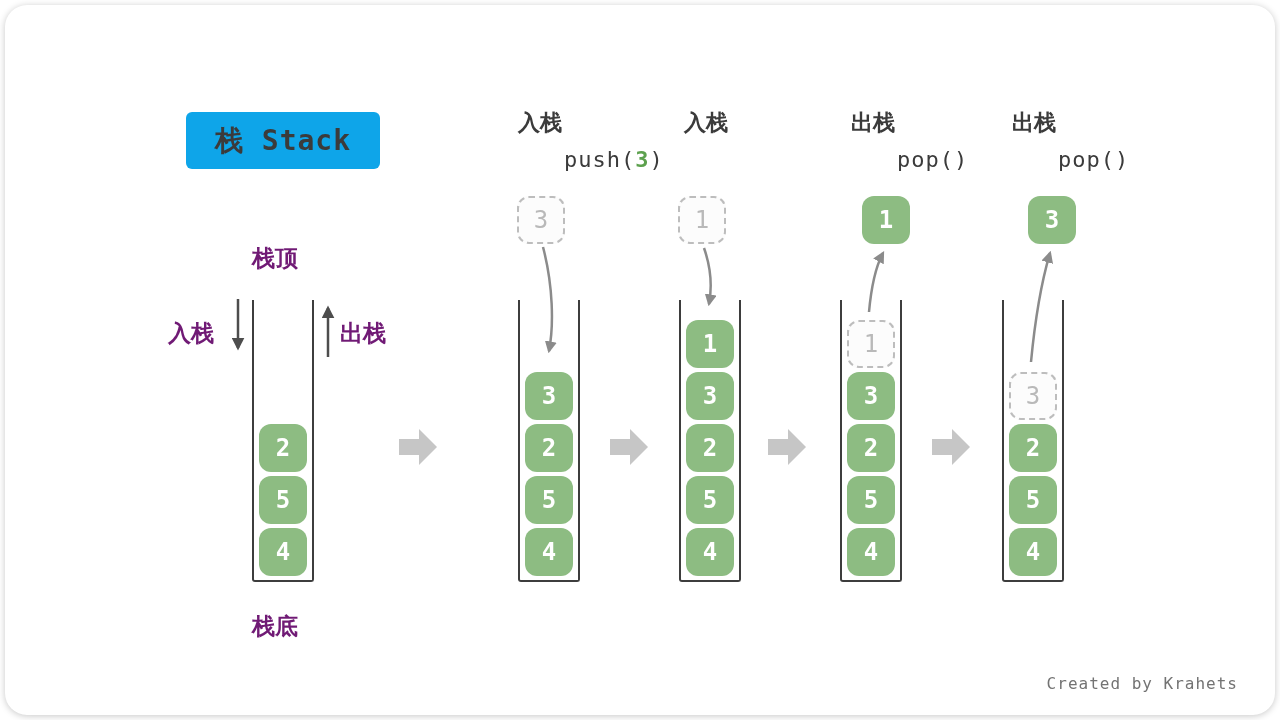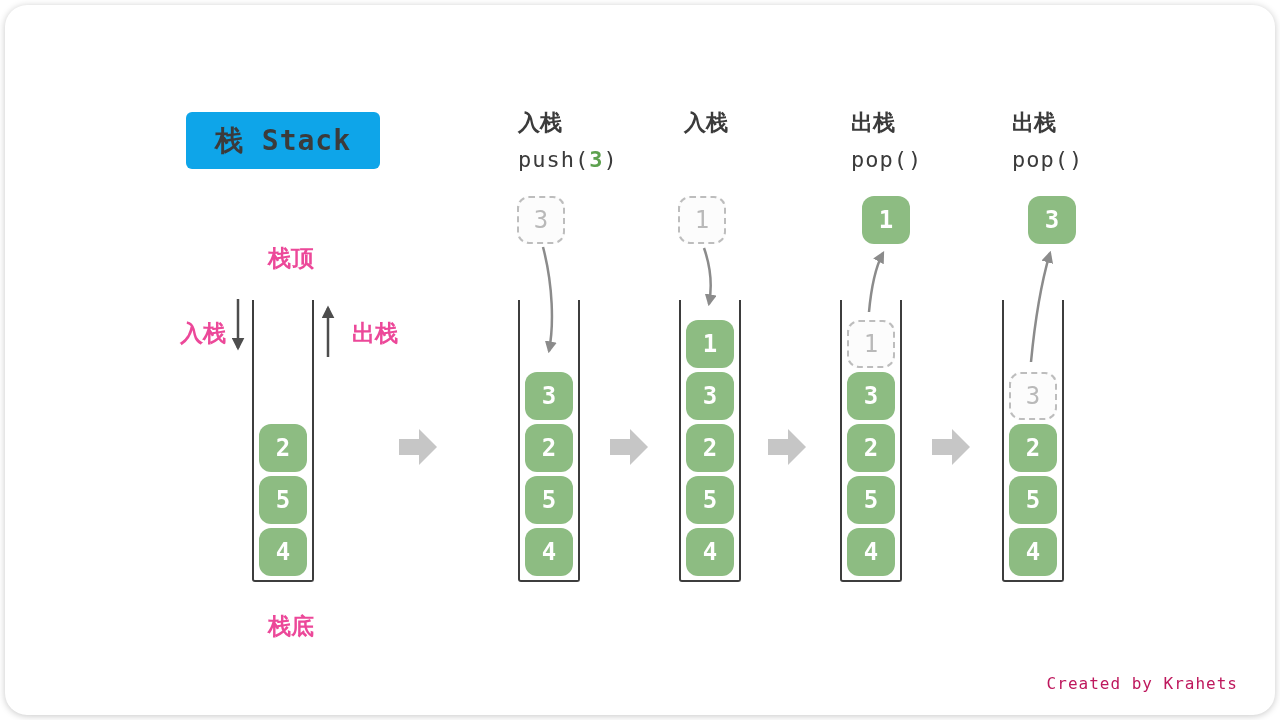--- a/index.html
+++ b/index.html
@@ -20,21 +20,21 @@
     background: #0ea5e9; border-radius: 6px;
     display: flex; align-items: center; justify-content: center;
     font-family: "DejaVu Sans Mono", "Liberation Mono", monospace;
     font-size: 28px; font-weight: 600; color: #3b3b3b; letter-spacing: 1px;
   }
 
   .stage-header { position: absolute; top: 108px; width: 160px; }
   .op-label { font-size: 22px; font-weight: 700; color: #3b3b3b; }
   .op-code {
     margin-top: 9px; font-family: "DejaVu Sans Mono", "Liberation Mono", monospace;
-    font-size: 22px; color: #3b3b3b; letter-spacing: 1px;
+    font-size: 22px; color: #3b3b3b; letter-spacing: 1px; margin-left: 46px;
   }
   .op-code .arg { color: #5da14e; font-weight: bold; }
 
   .cell {
     width: 48px; height: 48px; border-radius: 12px;
     background: #8dbc82; color: #ffffff;
     display: flex; align-items: center; justify-content: center;
     font-family: "DejaVu Sans Mono", "Liberation Mono", monospace;
     font-size: 24px; font-weight: 600; flex: 0 0 auto;
   }
@@ -47,28 +47,28 @@
   .stack {
     position: absolute; top: 300px; width: 62px; height: 282px;
     border-left: 2px solid #3d3d3d; border-right: 2px solid #3d3d3d;
     border-bottom: 2px solid #3d3d3d;
     border-bottom-left-radius: 3px; border-bottom-right-radius: 3px;
     display: flex; flex-direction: column; justify-content: flex-end; align-items: center;
     gap: 4px; padding-bottom: 4px;
   }
 
   .side-label {
-    position: absolute; font-size: 23px; font-weight: 700; color: #ec4899;
-    text-align: right;
+    position: absolute; font-size: 23px; font-weight: 700; color: #701a75;
+    text-align: left;
   }
 
   .watermark {
     position: absolute; right: 42px; top: 674px;
     font-family: "DejaVu Sans Mono", "Liberation Mono", monospace;
-    font-size: 16px; color: #be185d; letter-spacing: 1px;
+    font-size: 16px; color: #737373; letter-spacing: 1px;
   }
 
   svg.overlay { position: absolute; left: 0; top: 0; pointer-events: none; }
 </style>
 </head>
 <body>
 
 <div class="canvas">
   <div class="card"></div>
 

